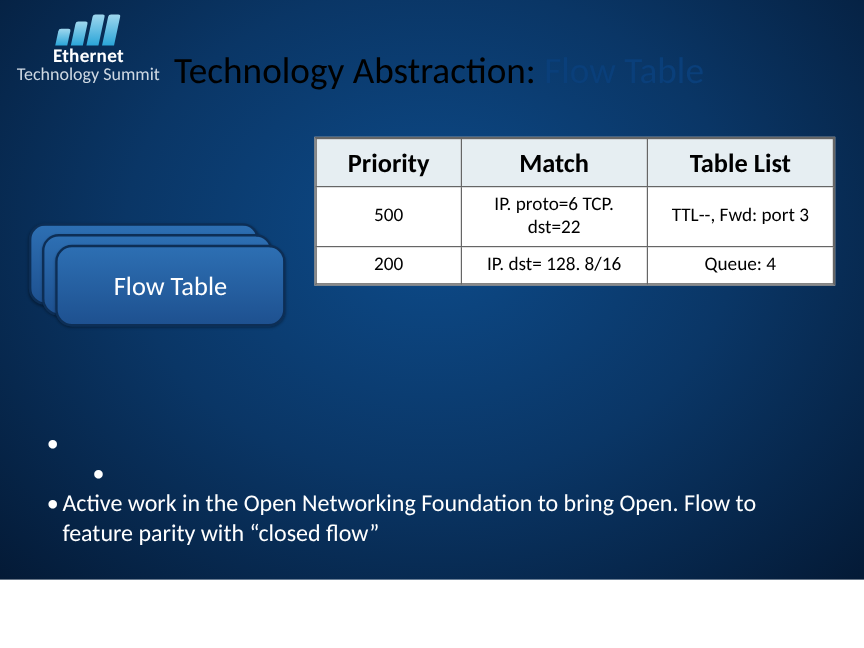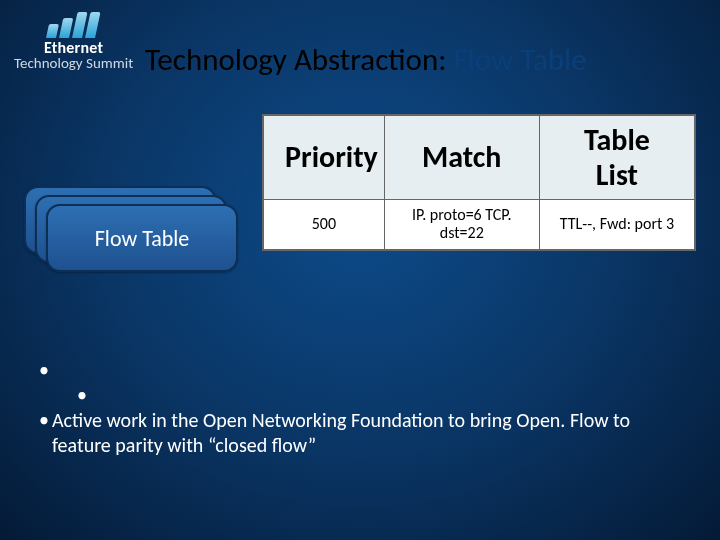--- a/index.html
+++ b/index.html
@@ -5,21 +5,21 @@
   html, body {
     margin: 0;
     padding: 0;
     width: 720px;
     height: 540px;
     font-family: Calibri, Arial, sans-serif;
     overflow: hidden;
   }
   .slide {
     width: 720px;
-    height: 540px;
+    height: 483px;
     background: radial-gradient(ellipse at center 40%, #0d4b8a 0%, #0a3666 50%, #041a36 100%);
     position: relative;
     color: #000;
   }
   .logo {
     position: absolute;
     top: 10px;
     left: 14px;
     color: #fff;
     text-align: center;
@@ -77,21 +77,21 @@
     border: 1px solid #666;
     text-align: center;
     font-size: 16px;
     padding: 6px 4px;
     color: #000;
     line-height: 1.15;
   }
   th {
     background: #e6eef2;
     font-weight: bold;
-    font-size: 30px;
+    font-size: 22px;
     padding: 7px 21px;
   }
   col.c1{width:28%}
   col.c2{width:36%}
   col.c3{width:36%}
   .stack {
     position: absolute;
     top: 186px;
     left: 24px;
   }
@@ -174,20 +174,25 @@
           <th>Match</th>
           <th>Table List</th>
         </tr>
       </thead>
       <tbody>
         <tr>
           <td>500</td>
           <td>IP. proto=6 TCP. dst=22</td>
           <td>TTL--, Fwd: port 3</td>
         </tr>
+        <tr>
+          <td>200</td>
+          <td>IP. dst= 128. 8/16</td>
+          <td>Queue: 4</td>
+        </tr>
       </tbody>
     </table>
   </div>
 
   <div class="bullets">
     <div class="bul">
       <span class="dot">•</span>
     </div>
     <div class="bul sub">
       <span class="dot">•</span>

